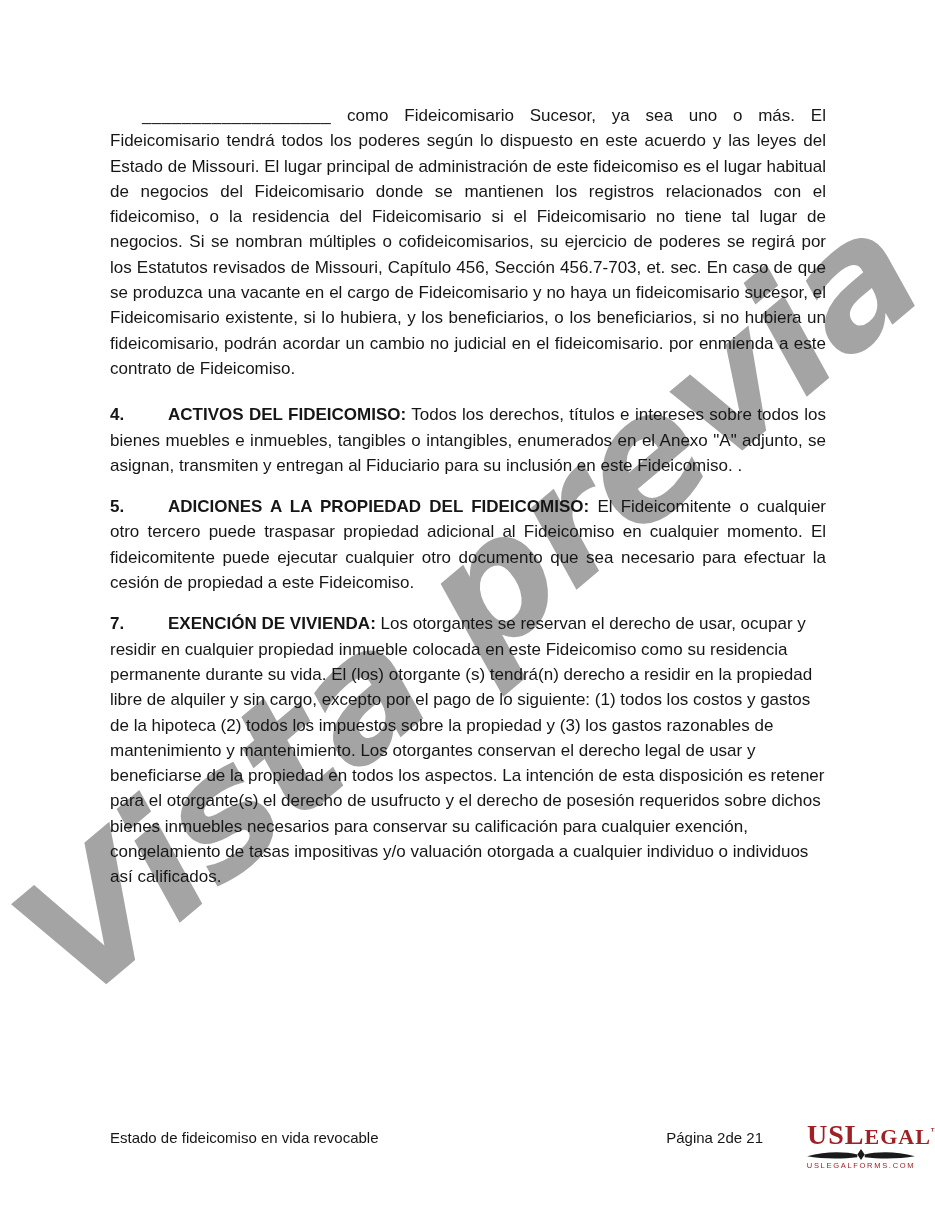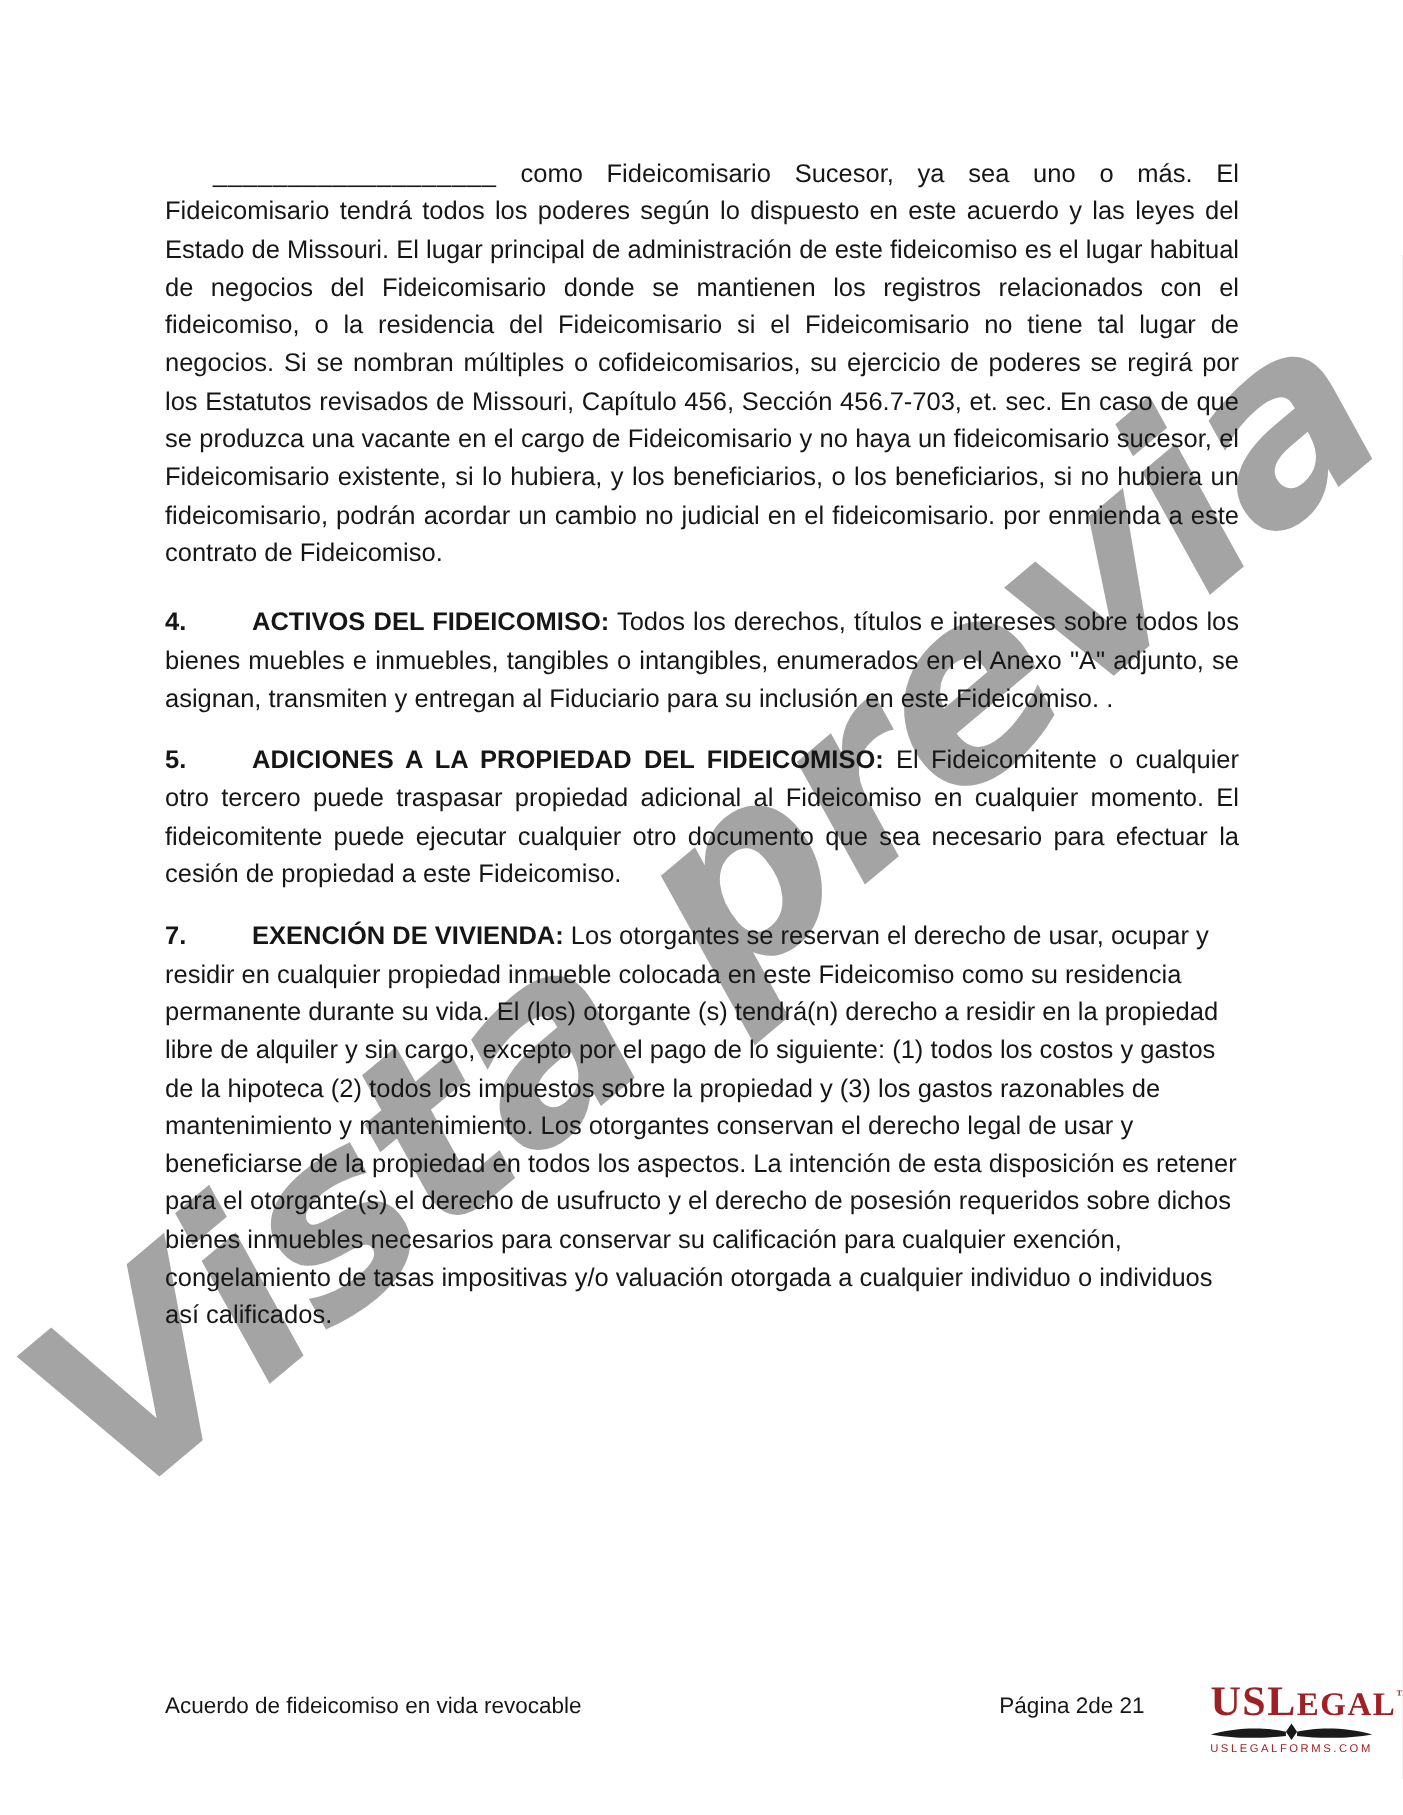--- a/index.html
+++ b/index.html
@@ -98,21 +98,21 @@
     <p class="item"><span class="num">4.</span><span class="title">ACTIVOS DEL FIDEICOMISO:</span> <span>Todos los derechos, títulos e intereses sobre todos los bienes muebles e inmuebles, tangibles o intangibles, enumerados en el Anexo "A" adjunto, se asignan, transmiten y entregan al Fiduciario para su inclusión en este Fideicomiso. .</span></p>
 
     <p class="item"><span class="num">5.</span><span class="title">ADICIONES A LA PROPIEDAD DEL FIDEICOMISO:</span> <span>El Fideicomitente o cualquier otro tercero puede traspasar propiedad adicional al Fideicomiso en cualquier momento. El fideicomitente puede ejecutar cualquier otro documento que sea necesario para efectuar la cesión de propiedad a este Fideicomiso.</span></p>
 
 
     <p class="item ragged"><span class="num">7.</span><span class="title">EXENCIÓN DE VIVIENDA:</span> <span>Los otorgantes se reservan el derecho de usar, ocupar y residir en cualquier propiedad inmueble colocada en este Fideicomiso como su residencia permanente durante su vida. El (los) otorgante (s) tendrá(n) derecho a residir en la propiedad libre de alquiler y sin cargo, excepto por el pago de lo siguiente: (1) todos los costos y gastos de la hipoteca (2) todos los impuestos sobre la propiedad y (3) los gastos razonables de mantenimiento y mantenimiento. Los otorgantes conservan el derecho legal de usar y beneficiarse de la propiedad en todos los aspectos. La intención de esta disposición es retener para el otorgante(s) el derecho de usufructo y el derecho de posesión requeridos sobre dichos bienes inmuebles necesarios para conservar su calificación para cualquier exención, congelamiento de tasas impositivas y/o valuación otorgada a cualquier individuo o individuos así calificados.</span></p>
 
   </div>
 
   <div class="footer">
-    <div class="footer-title">Acuerdo de fideicomiso en vida revocable</div>
+    <div class="footer-title">Estado de fideicomiso en vida revocable</div>
     <div class="footer-spacer"></div>
     <div class="footer-page">Página 2de 21</div>
     <div class="logo">
       <div class="logo-brand"><span>USL</span><span class="rest">EGAL</span><span class="tm">™</span></div>
       <svg class="logo-wings" width="116" height="13" viewBox="0 0 120 14" aria-hidden="true">
         <path fill="#1a1a1a" d="M2,9 C22,3 44,4 56,7 L56,10 C40,12 18,12 2,9 Z"></path>
         <path fill="#1a1a1a" d="M118,9 C98,3 76,4 64,7 L64,10 C80,12 102,12 118,9 Z"></path>
         <path fill="#1a1a1a" d="M60,1 L64,7 L60,13 L56,7 Z"></path>
       </svg>
       <div class="logo-site">USLEGALFORMS.COM</div>

